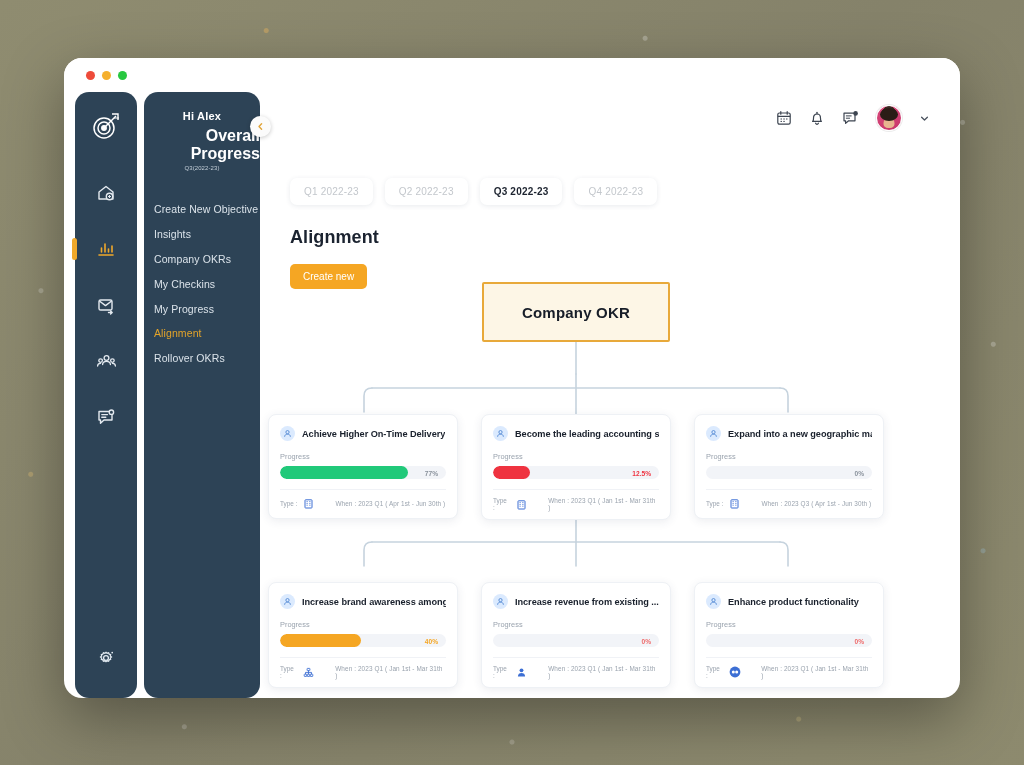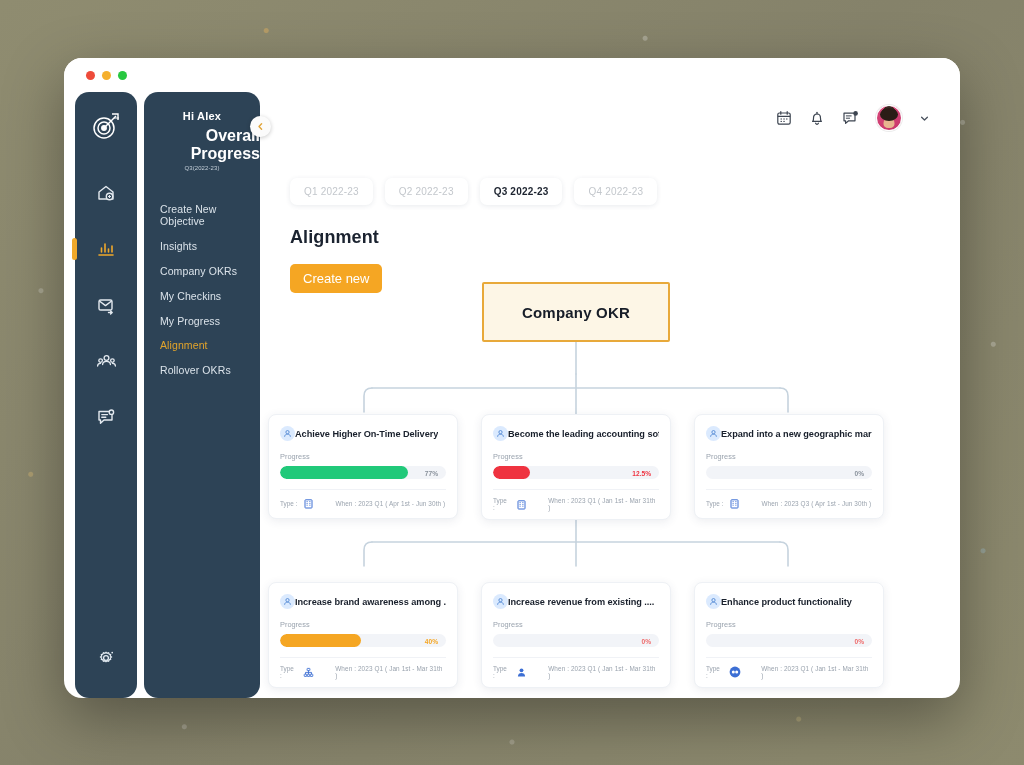--- a/index.html
+++ b/index.html
@@ -126,21 +126,21 @@
     text-align: right;
     margin-top: 5px;
   }
   .nav-period {
     color: #c4cfd9;
     font-size: 6px;
     text-align: center;
     margin-top: 2px;
     letter-spacing: .1px;
   }
-  .nav-list { margin-top: 26px; padding-left: 16px; }
+  .nav-list { margin-top: 26px; padding-left: 10px; }
   .nav-item {
     color: #dbe3ea;
     font-size: 10.5px;
     padding: 6.4px 0;
     cursor: pointer;
     letter-spacing: .1px;
   }
   .nav-item.active { color: #e3a42a; }
 
   .collapse-btn {
@@ -230,21 +230,21 @@
     color: #1b2330;
     letter-spacing: .1px;
   }
 
   .create-btn {
     margin-top: 16px;
     margin-left: 2px;
     display: inline-block;
     background: #f5a623;
     color: #ffffff;
-    font-size: 13px;
+    font-size: 10px;
     padding: 7px 13px;
     border-radius: 5px;
     border: none;
     cursor: pointer;
     font-family: inherit;
   }
 
   
   .chart {
     position: absolute;
@@ -280,20 +280,21 @@
     border: 1px solid #eef1f5;
     border-radius: 8px;
     box-shadow: 0 2px 10px rgba(40,60,90,.09);
     padding: 11px 11px 0 11px;
     z-index: 3;
     cursor: pointer;
   }
   .card-head {
     display: flex;
     align-items: center;
+    gap: 7px;
   }
   .card-avatar {
     width: 15px; height: 15px;
     border-radius: 50%;
     background: #dbeafe;
     display: flex; align-items: center; justify-content: center;
     flex: none;
   }
   .card-title {
     font-size: 9.2px;

